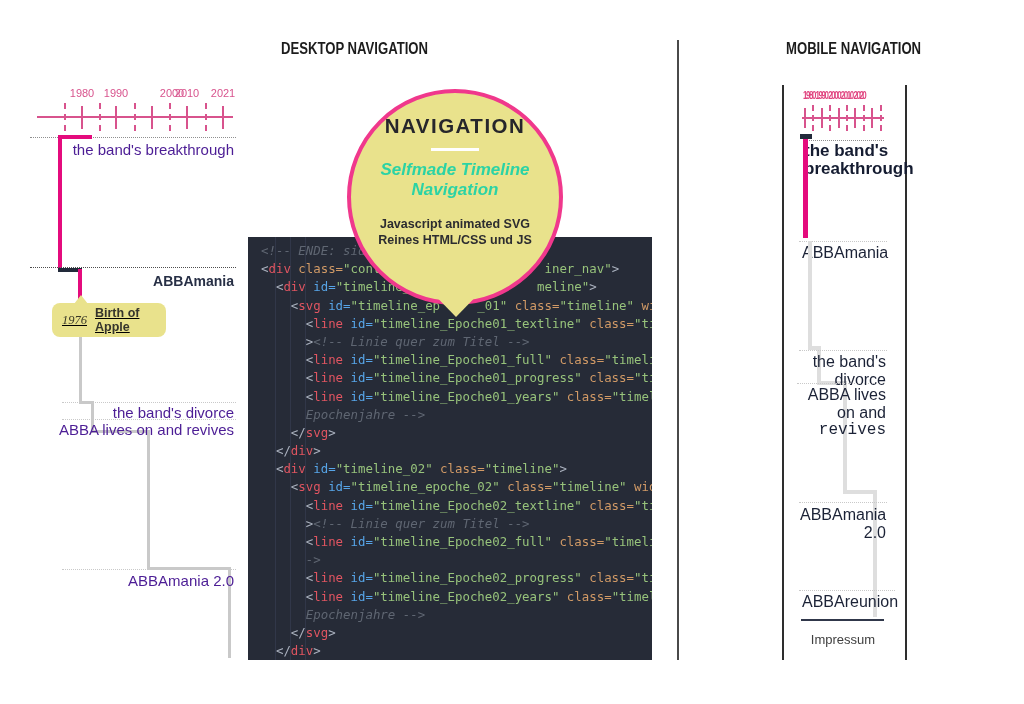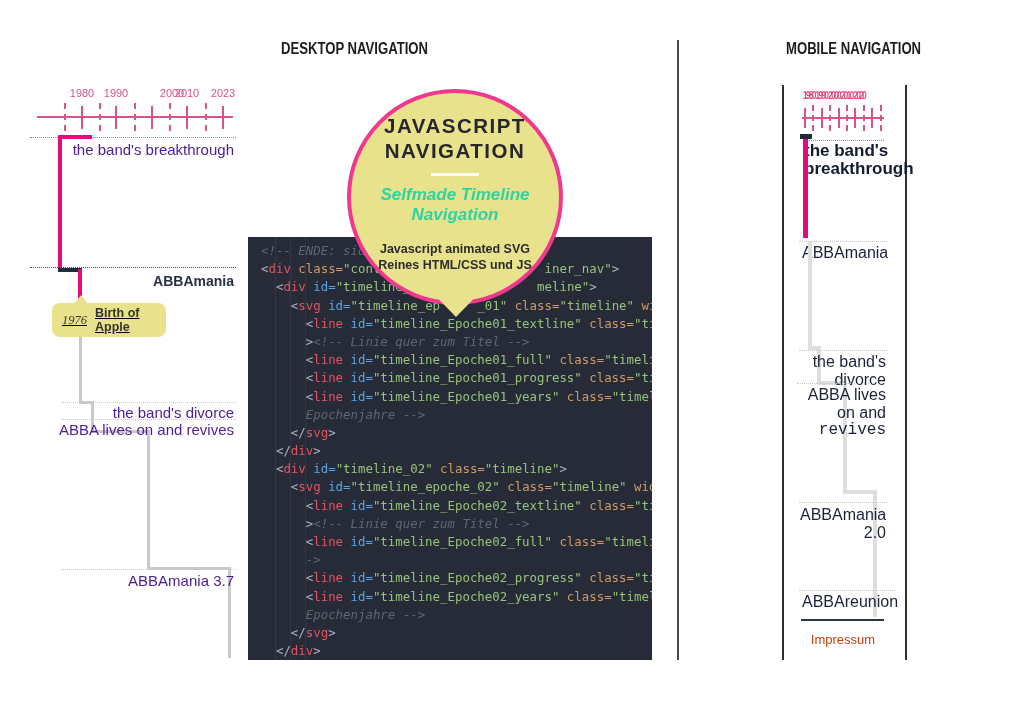--- a/index.html
+++ b/index.html
@@ -51,42 +51,42 @@
   .tk-ao{color:#d19a66}.tk-st{color:#97c37b}.tk-cm{color:#5f6672;font-style:italic}
   
   .frame-v{width:2px;background:#2e2e2e;}
   .mb-years{font-size:11px;font-weight:bold;color:#e0447f;letter-spacing:-2px;
             transform:scaleX(0.72);transform-origin:left center;white-space:nowrap;}
   .mb-label{font-size:16px;color:#1b2236;line-height:17px;}
   .mb-label.bold{font-weight:bold;font-size:17px;line-height:17.5px;color:#151c31;}
   .mb-right{width:86px;text-align:right;}
   .graylineM{background:#dedede;}
   .mb-hr{height:2px;background:#30374a;}
-  .mb-impressum{font-size:13px;color:#c2410c;text-align:center;width:84px;}
+  .mb-impressum{font-size:13px;color:#404040;text-align:center;width:84px;}
 </style>
 </head>
 <body>
 
 <div id="stage">
 
   <div class="abs section-title" style="left:281px;top:40px;">DESKTOP NAVIGATION</div>
   <div class="abs section-title" style="left:786px;top:40px;">MOBILE NAVIGATION</div>
   <div class="abs divider-v" style="left:677px;top:40px;height:620px;"></div>
 
   <div class="abs" style="left:30px;top:84px;width:206px;height:56px;" id="dt-axis">
     <div class="axis-line" style="left:7px;top:32px;width:196px;"></div>
   <span class="yr" style="left: 52px; top: 3px;">1980</span>
       <div class="tick-solid" style="left: 51px; top: 22px; height: 23px;"></div>
       <span class="yr" style="left: 86px; top: 3px;">1990</span>
       <div class="tick-solid" style="left: 85px; top: 22px; height: 23px;"></div>
       <span class="yr" style="left: 122px; top: 3px; margin-left: 20px;">2000</span>
       <div class="tick-solid" style="left: 121px; top: 22px; height: 23px;"></div>
       <span class="yr" style="left: 157px; top: 3px;">2010</span>
       <div class="tick-solid" style="left: 156px; top: 22px; height: 23px;"></div>
-      <span class="yr" style="left: 193px; top: 3px;">2023</span>
+      <span class="yr" style="left: 193px; top: 3px;">2021</span>
       <div class="tick-solid" style="left: 192px; top: 22px; height: 23px;"></div>
       <div class="tick-dash" style="left: 34px; top: 19px; height: 28px;"></div>
       <div class="tick-dash" style="left: 69px; top: 19px; height: 28px;"></div>
       <div class="tick-dash" style="left: 104px; top: 19px; height: 28px;"></div>
       <div class="tick-dash" style="left: 139px; top: 19px; height: 28px;"></div>
       <div class="tick-dash" style="left: 175px; top: 19px; height: 28px;"></div>
     </div>
 
   <div class="abs dotted" style="left:30px;top:137px;width:206px;"></div>
   <div class="abs dt-label" style="top:141px;">the band's breakthrough</div>
@@ -111,33 +111,32 @@
   <div class="abs grayline" style="left:91px;top:430px;width:59px;height:3px;"></div>
   <div class="abs grayline" style="left:147px;top:430px;width:3px;height:139px;"></div>
   <div class="abs grayline" style="left:147px;top:567px;width:84px;height:3px;"></div>
   <div class="abs grayline" style="left:228px;top:567px;width:3px;height:91px;"></div>
 
   <div class="abs dotted faint" style="left:62px;top:402px;width:174px;"></div>
   <div class="abs dt-label" style="top:404px;">the band's divorce</div>
   <div class="abs dotted faint" style="left:62px;top:419px;width:174px;"></div>
   <div class="abs dt-label" style="top:421px;">ABBA lives on and revives</div>
   <div class="abs dotted faint" style="left:62px;top:569px;width:174px;"></div>
-  <div class="abs dt-label" style="top:572px;">ABBAmania 3.7</div>
+  <div class="abs dt-label" style="top:572px;">ABBAmania 2.0</div>
 
   <div class="abs" id="code-panel">
     <div class="guide" style="left:27px;"></div>
     <div class="guide" style="left:42px;"></div>
     <div class="guide" style="left:57px;"></div>
     <div id="code-lines"><div class="code-line"><span class="tk-cm">&lt;!-- ENDE: sid</span></div><div class="code-line"><span class="tk-pn">&lt;</span><span class="tk-tg">div</span><span class="tk-ao"> class=</span><span class="tk-st">"cont                      iner_nav"</span><span class="tk-pn">&gt;</span></div><div class="code-line"><span class="tk-pn">  &lt;</span><span class="tk-tg">div</span><span class="tk-ab"> id=</span><span class="tk-st">"timeline_                 meline"</span><span class="tk-pn">&gt;</span></div><div class="code-line"><span class="tk-pn">    &lt;</span><span class="tk-tg">svg</span><span class="tk-ab"> id=</span><span class="tk-st">"timeline_ep     _01"</span><span class="tk-ao"> class=</span><span class="tk-st">"timeline"</span><span class="tk-ao"> wid</span></div><div class="code-line"><span class="tk-pn">      &lt;</span><span class="tk-tg">line</span><span class="tk-ab"> id=</span><span class="tk-st">"timeline_Epoche01_textline"</span><span class="tk-ao"> class=</span><span class="tk-st">"ti</span></div><div class="code-line"><span class="tk-pn">      &gt;</span><span class="tk-cm">&lt;!-- Linie quer zum Titel --&gt;</span></div><div class="code-line"><span class="tk-pn">      &lt;</span><span class="tk-tg">line</span><span class="tk-ab"> id=</span><span class="tk-st">"timeline_Epoche01_full"</span><span class="tk-ao"> class=</span><span class="tk-st">"timeli</span></div><div class="code-line"><span class="tk-pn">      &lt;</span><span class="tk-tg">line</span><span class="tk-ab"> id=</span><span class="tk-st">"timeline_Epoche01_progress"</span><span class="tk-ao"> class=</span><span class="tk-st">"ti</span></div><div class="code-line"><span class="tk-pn">      &lt;</span><span class="tk-tg">line</span><span class="tk-ab"> id=</span><span class="tk-st">"timeline_Epoche01_years"</span><span class="tk-ao"> class=</span><span class="tk-st">"timel</span></div><div class="code-line"><span class="tk-cm">      Epochenjahre --&gt;</span></div><div class="code-line"><span class="tk-pn">    &lt;/</span><span class="tk-tg">svg</span><span class="tk-pn">&gt;</span></div><div class="code-line"><span class="tk-pn">  &lt;/</span><span class="tk-tg">div</span><span class="tk-pn">&gt;</span></div><div class="code-line"><span class="tk-pn">  &lt;</span><span class="tk-tg">div</span><span class="tk-ab"> id=</span><span class="tk-st">"timeline_02"</span><span class="tk-ao"> class=</span><span class="tk-st">"timeline"</span><span class="tk-pn">&gt;</span></div><div class="code-line"><span class="tk-pn">    &lt;</span><span class="tk-tg">svg</span><span class="tk-ab"> id=</span><span class="tk-st">"timeline_epoche_02"</span><span class="tk-ao"> class=</span><span class="tk-st">"timeline"</span><span class="tk-ao"> wid</span></div><div class="code-line"><span class="tk-pn">      &lt;</span><span class="tk-tg">line</span><span class="tk-ab"> id=</span><span class="tk-st">"timeline_Epoche02_textline"</span><span class="tk-ao"> class=</span><span class="tk-st">"ti</span></div><div class="code-line"><span class="tk-pn">      &gt;</span><span class="tk-cm">&lt;!-- Linie quer zum Titel --&gt;</span></div><div class="code-line"><span class="tk-pn">      &lt;</span><span class="tk-tg">line</span><span class="tk-ab"> id=</span><span class="tk-st">"timeline_Epoche02_full"</span><span class="tk-ao"> class=</span><span class="tk-st">"timeli</span></div><div class="code-line"><span class="tk-cm">      -&gt;</span></div><div class="code-line"><span class="tk-pn">      &lt;</span><span class="tk-tg">line</span><span class="tk-ab"> id=</span><span class="tk-st">"timeline_Epoche02_progress"</span><span class="tk-ao"> class=</span><span class="tk-st">"ti</span></div><div class="code-line"><span class="tk-pn">      &lt;</span><span class="tk-tg">line</span><span class="tk-ab"> id=</span><span class="tk-st">"timeline_Epoche02_years"</span><span class="tk-ao"> class=</span><span class="tk-st">"timel</span></div><div class="code-line"><span class="tk-cm">      Epochenjahre --&gt;</span></div><div class="code-line"><span class="tk-pn">    &lt;/</span><span class="tk-tg">svg</span><span class="tk-pn">&gt;</span></div><div class="code-line"><span class="tk-pn">  &lt;/</span><span class="tk-tg">div</span><span class="tk-pn">&gt;</span></div></div>
   </div>
 
   <div class="abs bubble-tail" style="left:420px;top:280px;"></div>
   <div class="abs bubble-circle" style="left:347px;top:89px;">
     <div class="bubble-title">
-      <div>JAVASCRIPT</div>
       <div>NAVIGATION</div>
     </div>
     <div class="bubble-sep"></div>
     <div class="bubble-sub">Selfmade Timeline Navigation</div>
     <div class="bubble-detail">
       <div>Javascript animated SVG</div>
       <div>Reines HTML/CSS und JS</div>
     </div>
   </div>
 

